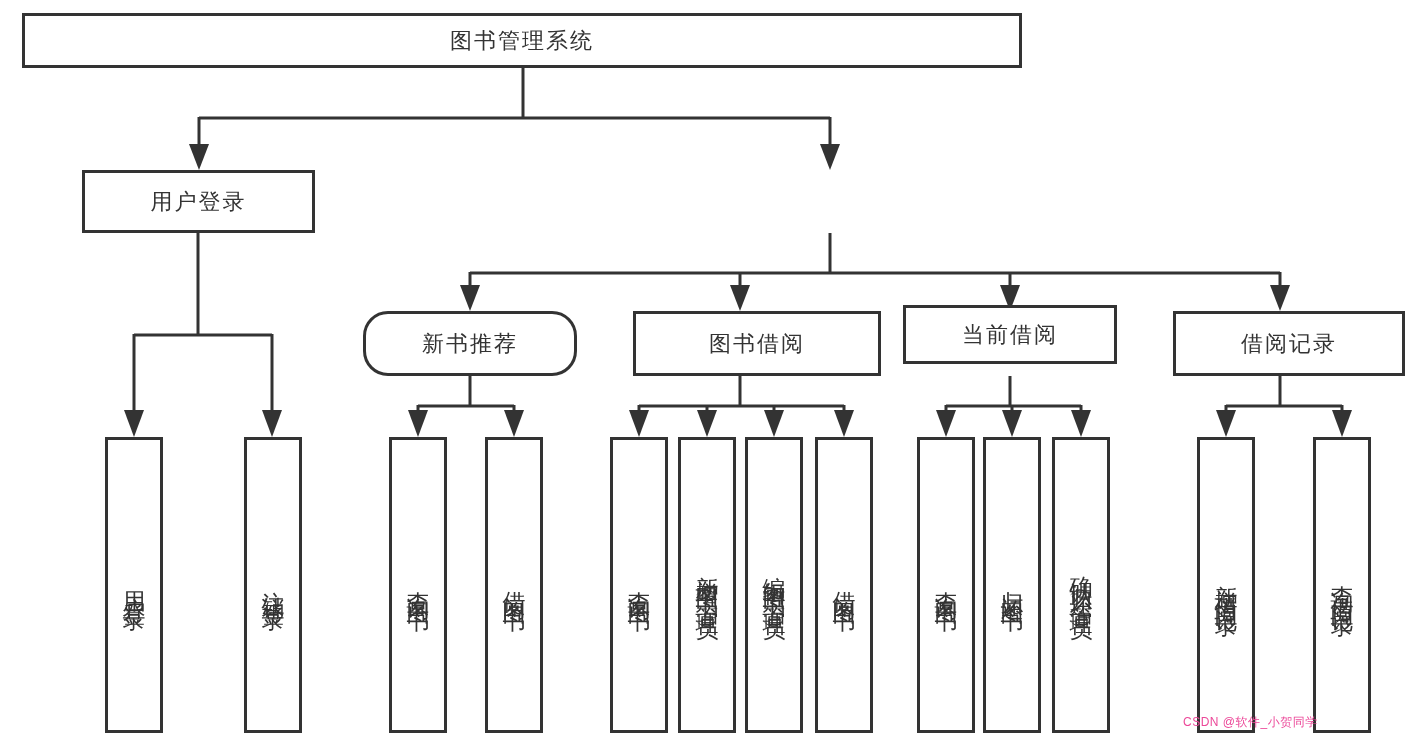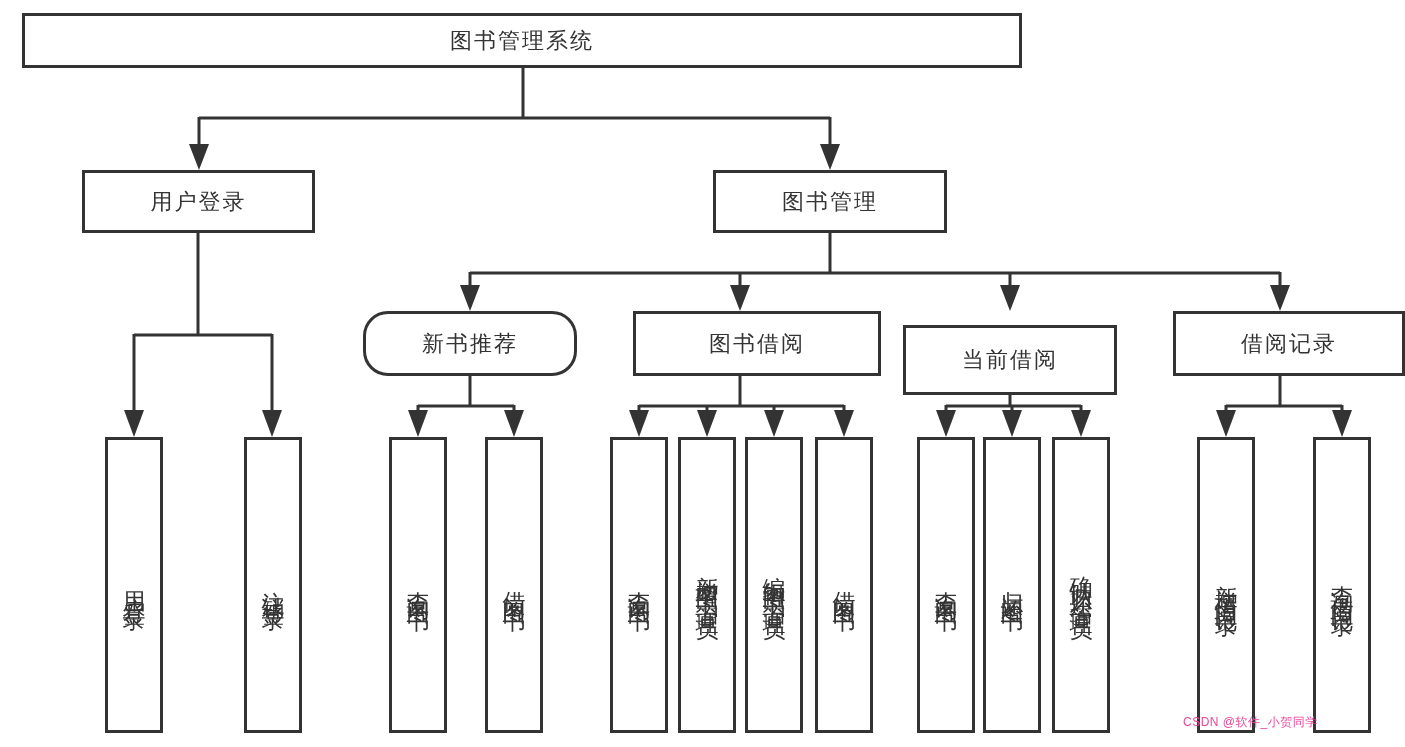--- a/index.html
+++ b/index.html
@@ -129,31 +129,28 @@
     </g>
   </svg>
 
   <div class="node hbox" style="left:22px; top:13px; width:1000px; height:55px;">
     <span class="label">图书管理系统</span>
   </div>
 
   <div class="node hbox" style="left:82px; top:170px; width:233px; height:63px;">
     <span class="label">用户登录</span>
   </div>
-  <div class="node hbox" style="left:713px; top:170px; width:234px; height:63px;">
-    <span class="label">图书管理</span>
-  </div>
 
   <div class="node hbox" style="left:363px; top:311px; width:214px; height:65px;border-radius:25px;">
     <span class="label">新书推荐</span>
   </div>
   <div class="node hbox" style="left:633px; top:311px; width:248px; height:65px;">
     <span class="label">图书借阅</span>
   </div>
-  <div class="node hbox" style="left:903px; top:325px; width:214px; height:70px;">
+  <div class="node hbox" style="left:903px; top:305px; width:214px; height:59px;">
     <span class="label">当前借阅</span>
   </div>
   <div class="node hbox" style="left:1173px; top:311px; width:232px; height:65px;">
     <span class="label">借阅记录</span>
   </div>
 
   <div class="node vbox" style="left:105px; top:437px; width:58px; height:296px;">
     <span class="label">用户登录</span>
   </div>
   <div class="node vbox" style="left:244px; top:437px; width:58px; height:296px;">

